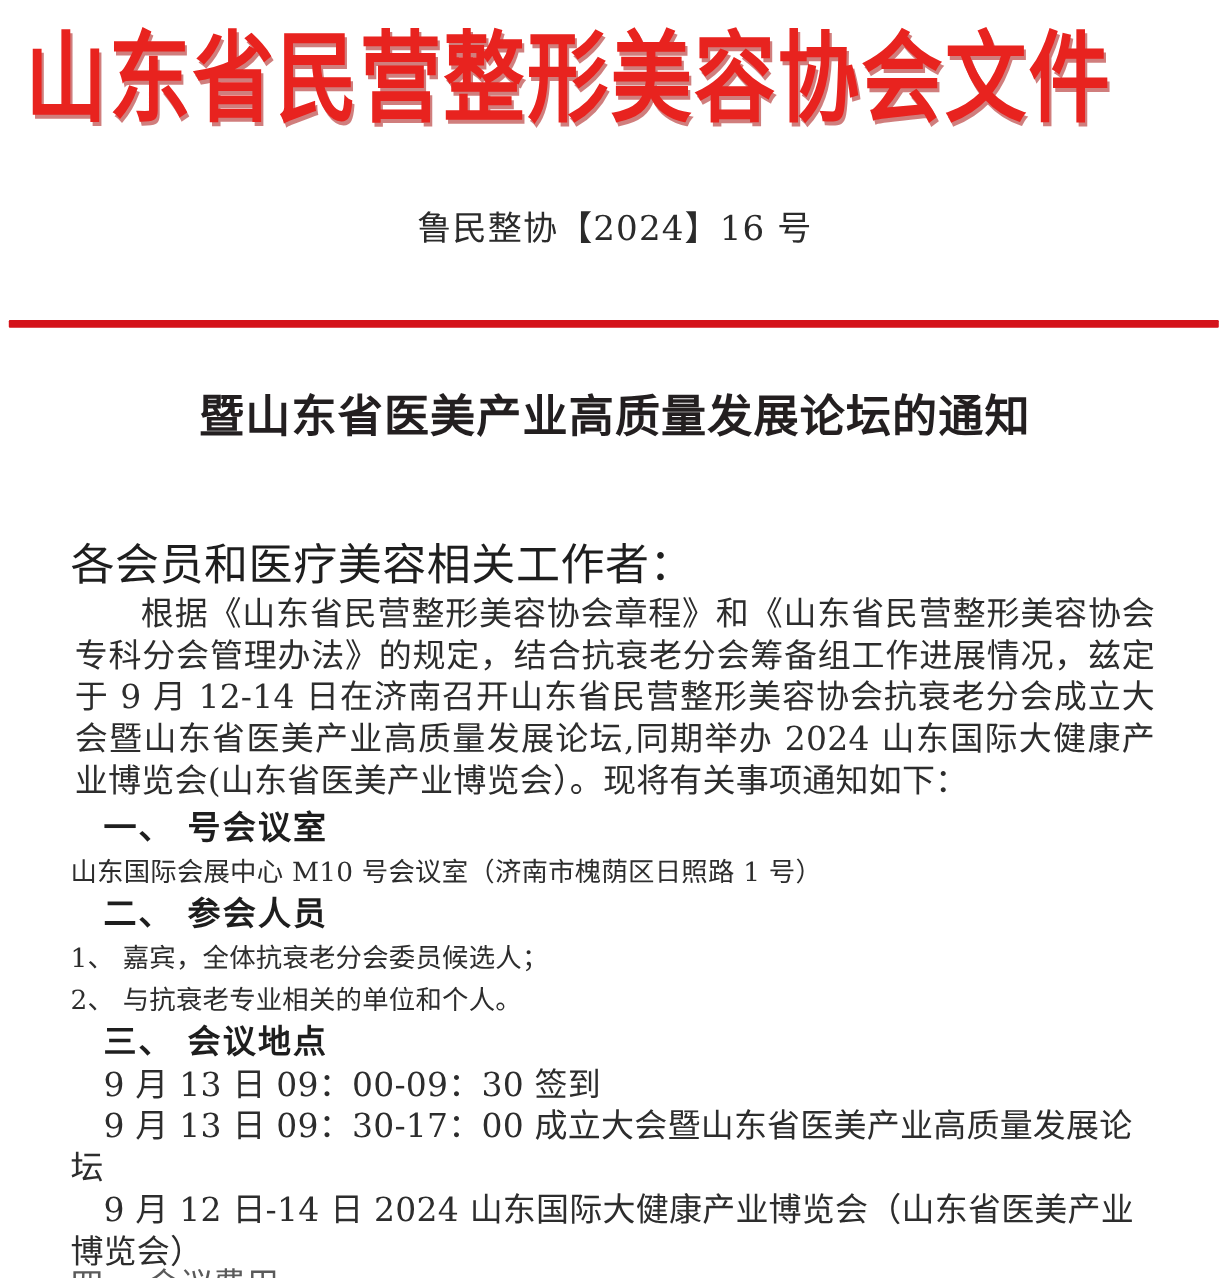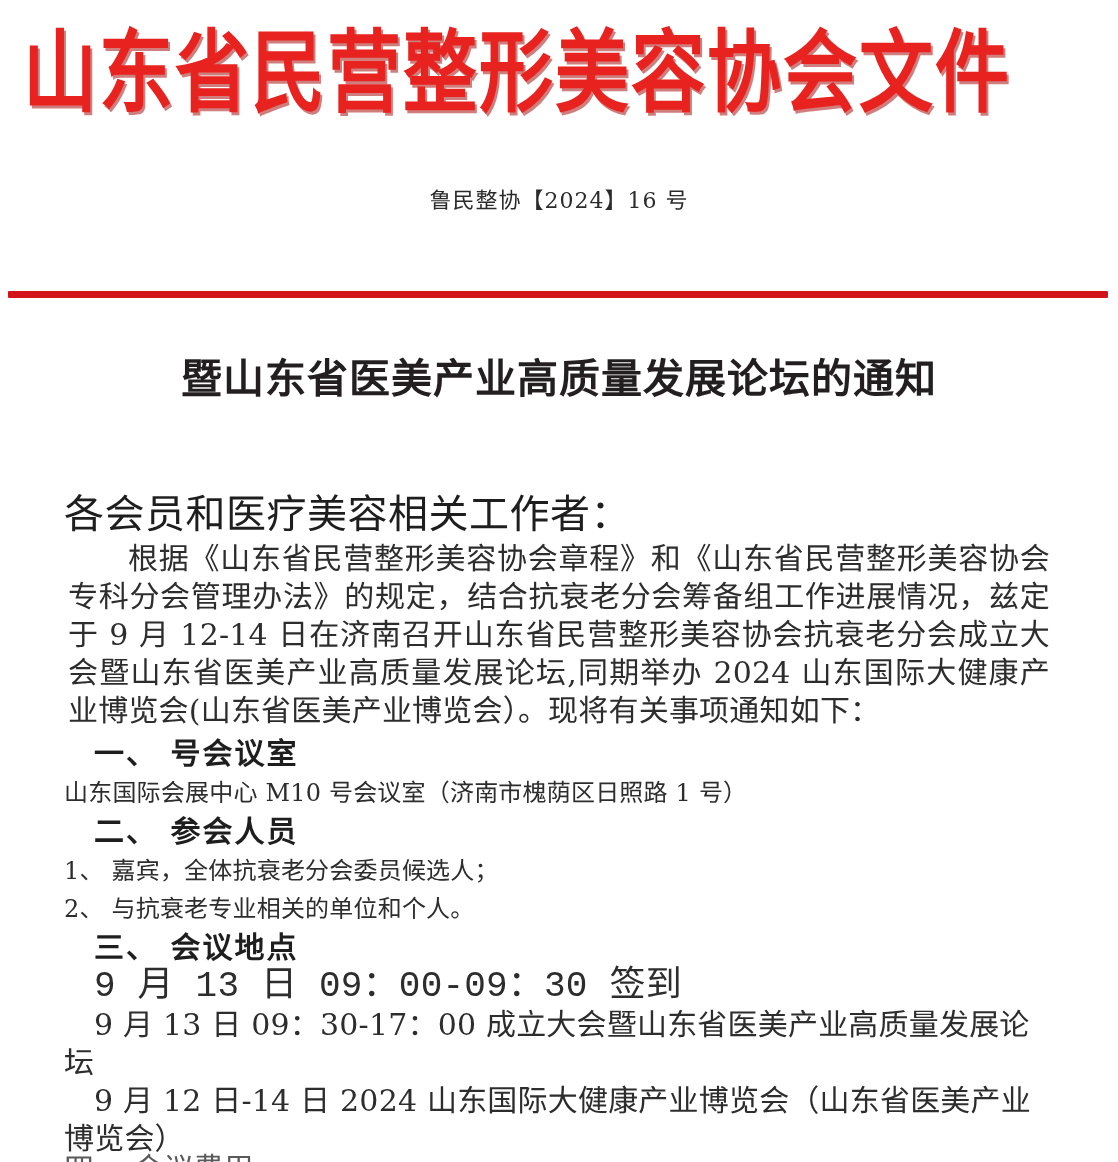--- a/index.html
+++ b/index.html
@@ -44,21 +44,21 @@
   }
 
   
   .doc-number {
     position: absolute;
     left: 0;
     top: 182px;
     width: 1118px;
     text-align: center;
     font-family: "DejaVu Serif", "Liberation Serif", serif;
-    font-size: 22px;
+    font-size: 31px;
     color: #2b2b2b;
     letter-spacing: 1px;
     white-space: nowrap;
   }
 
   
   .red-rule {
     position: absolute;
     left: 8px;
     top: 291px;
@@ -129,26 +129,25 @@
     letter-spacing: 0.2px;
     white-space: nowrap;
   }
   .line-wrap {
     font-size: 30px;
     line-height: 38px;
     letter-spacing: 0.2px;
     text-indent: 30px;
   }
   .line-indent {
-    font-size: 36px;
+    font-size: 30px;
     line-height: 38px;
     letter-spacing: 0.2px;
     text-indent: 30px;
     white-space: nowrap;
-    font-family: Liberation Mono, monospace;
   }
 
   
   .clipped-line {
     position: absolute;
     left: 64px;
     top: 1150px;
     width: 990px;
     height: 12px;
     overflow: hidden;

